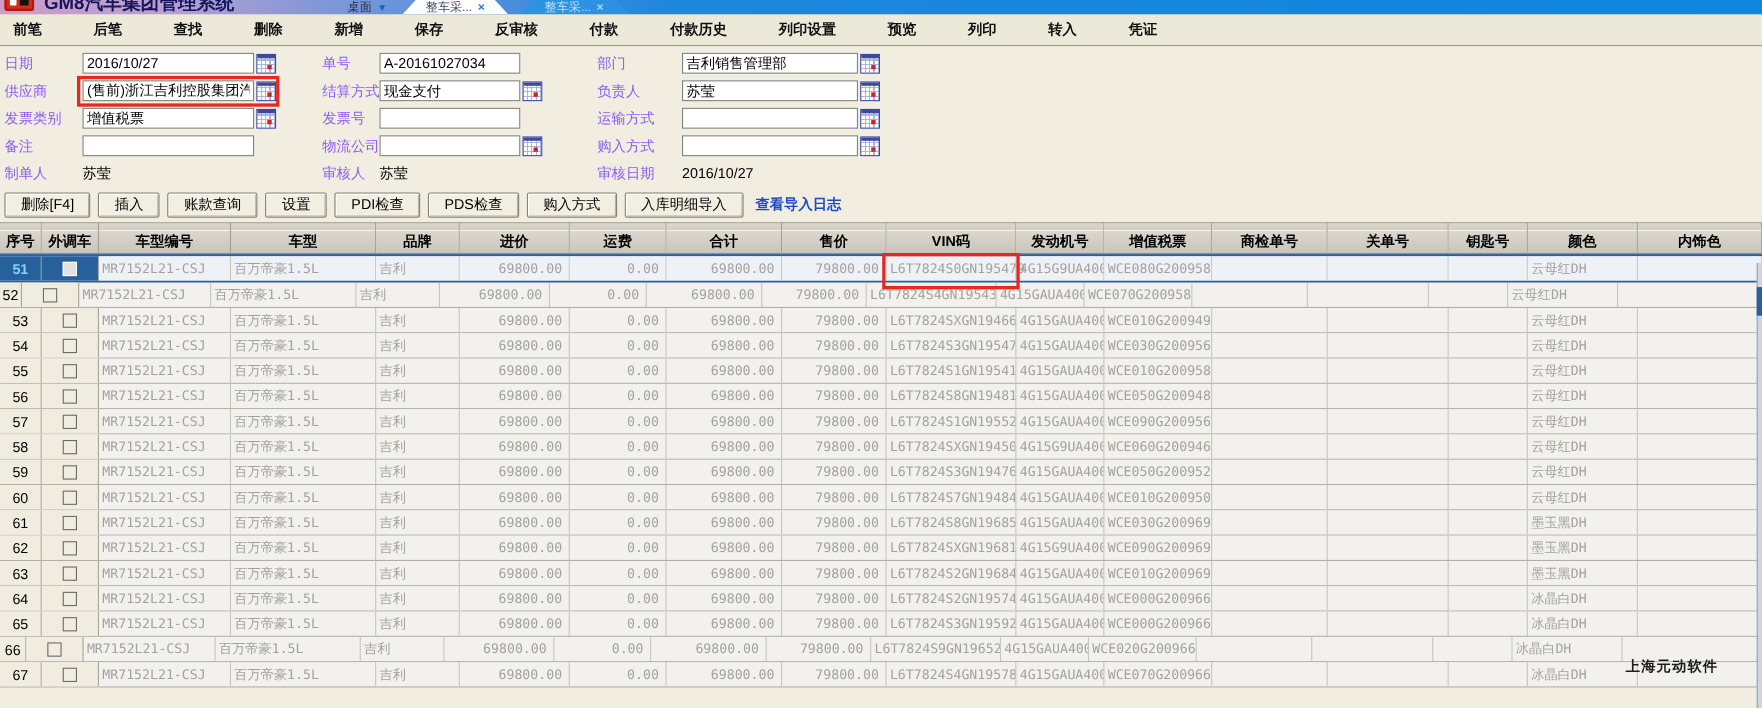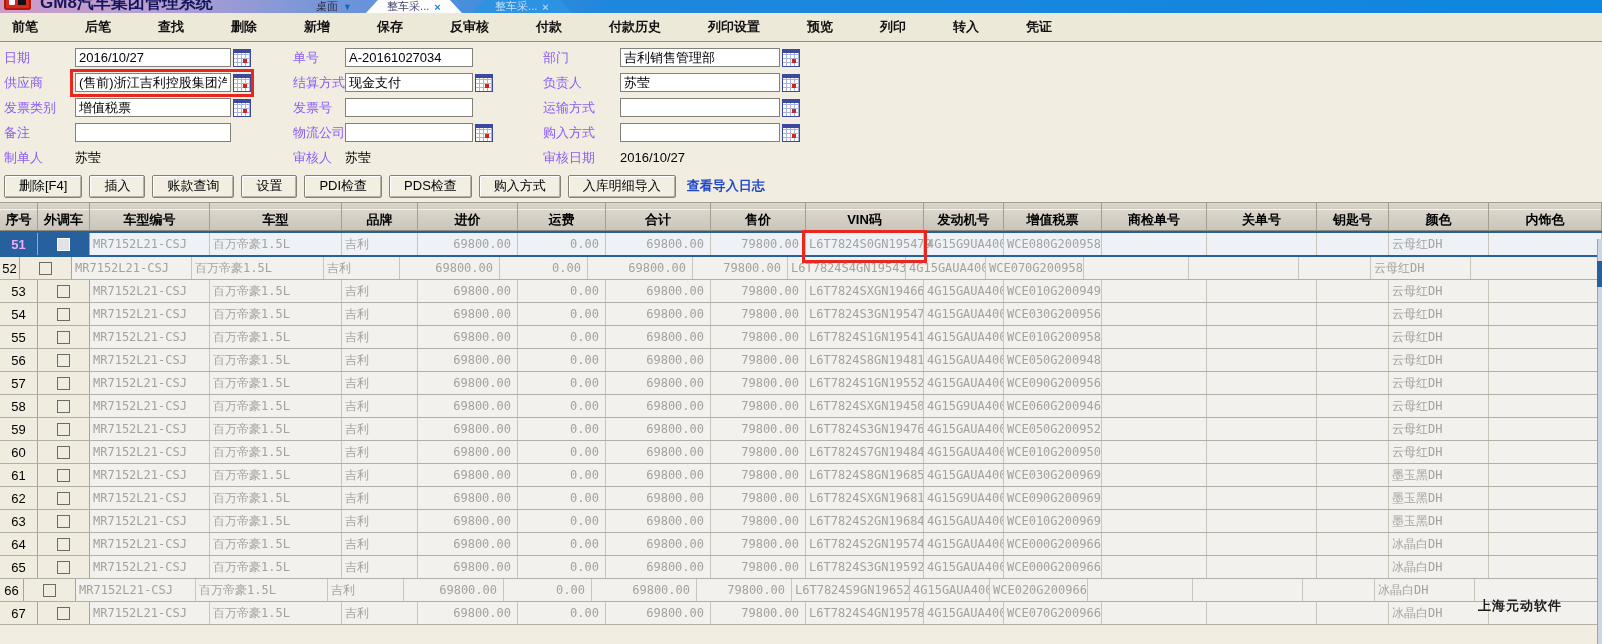--- a/index.html
+++ b/index.html
@@ -83,21 +83,21 @@
     display:flex; align-items:center; overflow:hidden; white-space:nowrap; padding:0 3px; }
   .r .c.left   { justify-content:flex-start; }
   .r .c.right  { justify-content:flex-end; padding-right:6px; }
   .r .c.center { justify-content:center; }
   .r .c.seq { background:#f0ece0; color:#000; font-family:"Liberation Sans",sans-serif; font-size:13px;
     border-right:1px solid #a8a598; }
   .r .c.chk { background:#f0ece0; border-right:1px solid #a8a598; }
   .cb { width:13px; height:13px; border:1px solid #6a6a6a; background:transparent; display:inline-block; }
   .r.sel { border-top:2px solid #26619e; border-bottom:2px solid #26619e; height:26px; background:#eef2f7; }
   .r.sel .c { background:#eef2f7; }
-  .r.sel .c.seq { background:#26619e; color:#f0abfc; font-weight:bold; }
+  .r.sel .c.seq { background:#26619e; color:#7dd3fc; font-weight:bold; }
   .r.sel .c.chk { background:#26619e; }
   .r.sel .cb { border-color:#fff; background:#e2e2e2; }
   .vinhl { position:relative; overflow:visible !important; }
   .vinhl::after { content:""; position:absolute; left:-4px; top:-3px; right:-4px; bottom:-8px;
     border:3px solid #e8281e; pointer-events:none; z-index:5; }
 
   .edgestrip { position:absolute; right:0; top:239px; bottom:0; width:5px; background:#cdd7e3; border-left:1px solid #9aa4b0; }
   .edgesel { position:absolute; right:0; width:5px; background:#26619e; z-index:4; }
   .watermark { position:absolute; left:1478px; top:597px; font-size:13px; font-weight:600; color:#1c1c1c;
     letter-spacing:1px; z-index:7; }

